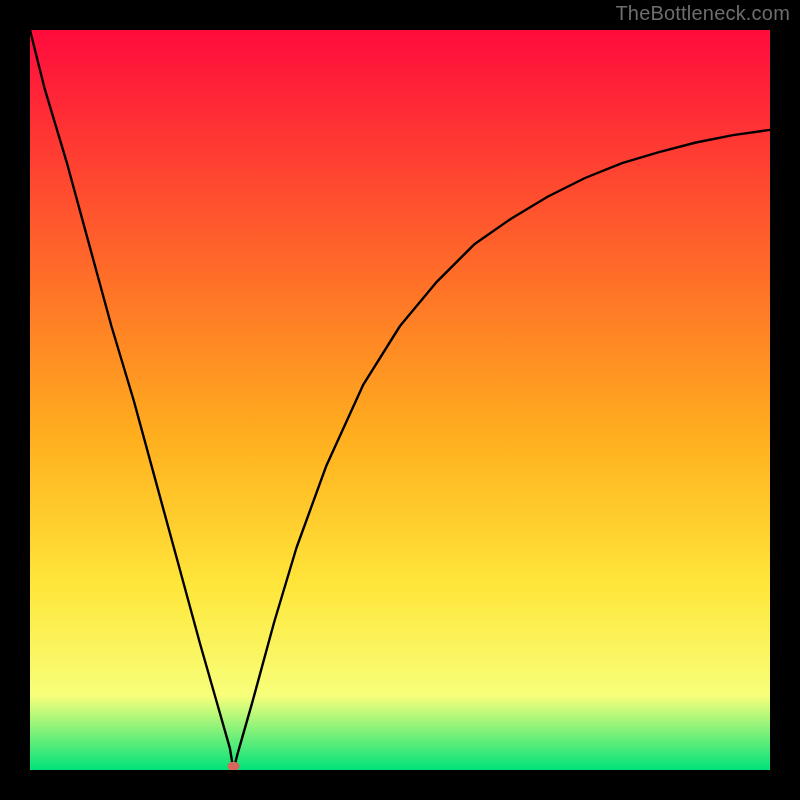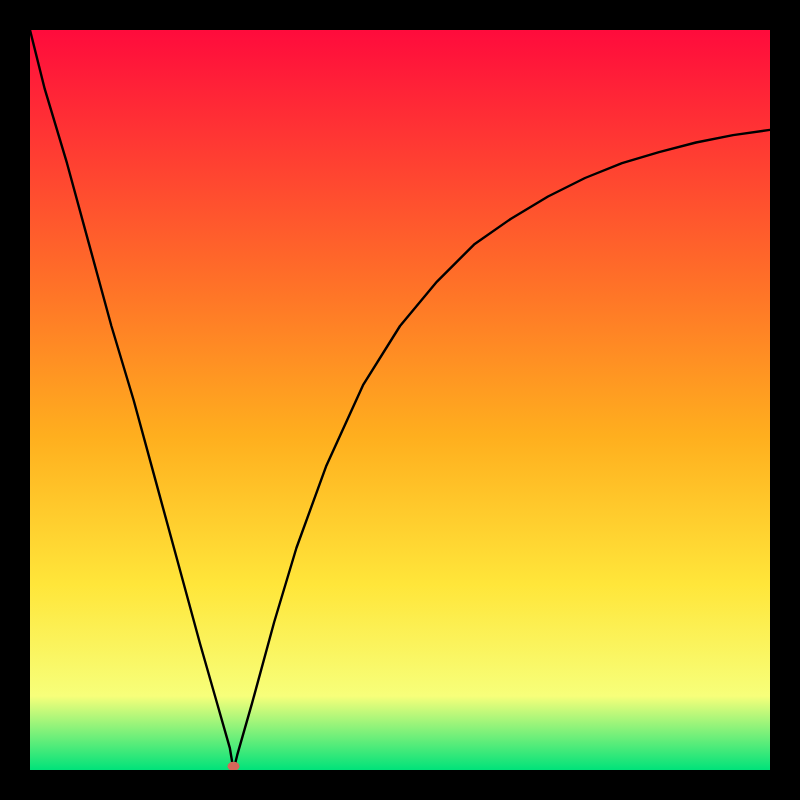--- a/index.html
+++ b/index.html
@@ -36,20 +36,21 @@
   .plot svg {
     width: 100%;
     height: 100%;
     display: block;
   }
 </style>
 </head>
 <body>
 
 <div class="frame">
+  <div class="watermark">TheBottleneck.com</div>
   <div class="plot">
     <svg viewBox="0 0 740 740" preserveAspectRatio="none">
       <defs>
         <linearGradient id="bg-grad" x1="0" y1="0" x2="0" y2="1">
           <stop id="g0" offset="0%" stop-color="#ff0b3c"></stop>
           <stop id="g1" offset="32%" stop-color="#ff6a29"></stop>
           <stop id="g2" offset="55%" stop-color="#ffaf1e"></stop>
           <stop id="g3" offset="75%" stop-color="#ffe63a"></stop>
           <stop id="g4" offset="90%" stop-color="#f7ff7a"></stop>
           <stop id="g5" offset="100%" stop-color="#00e27a"></stop>

